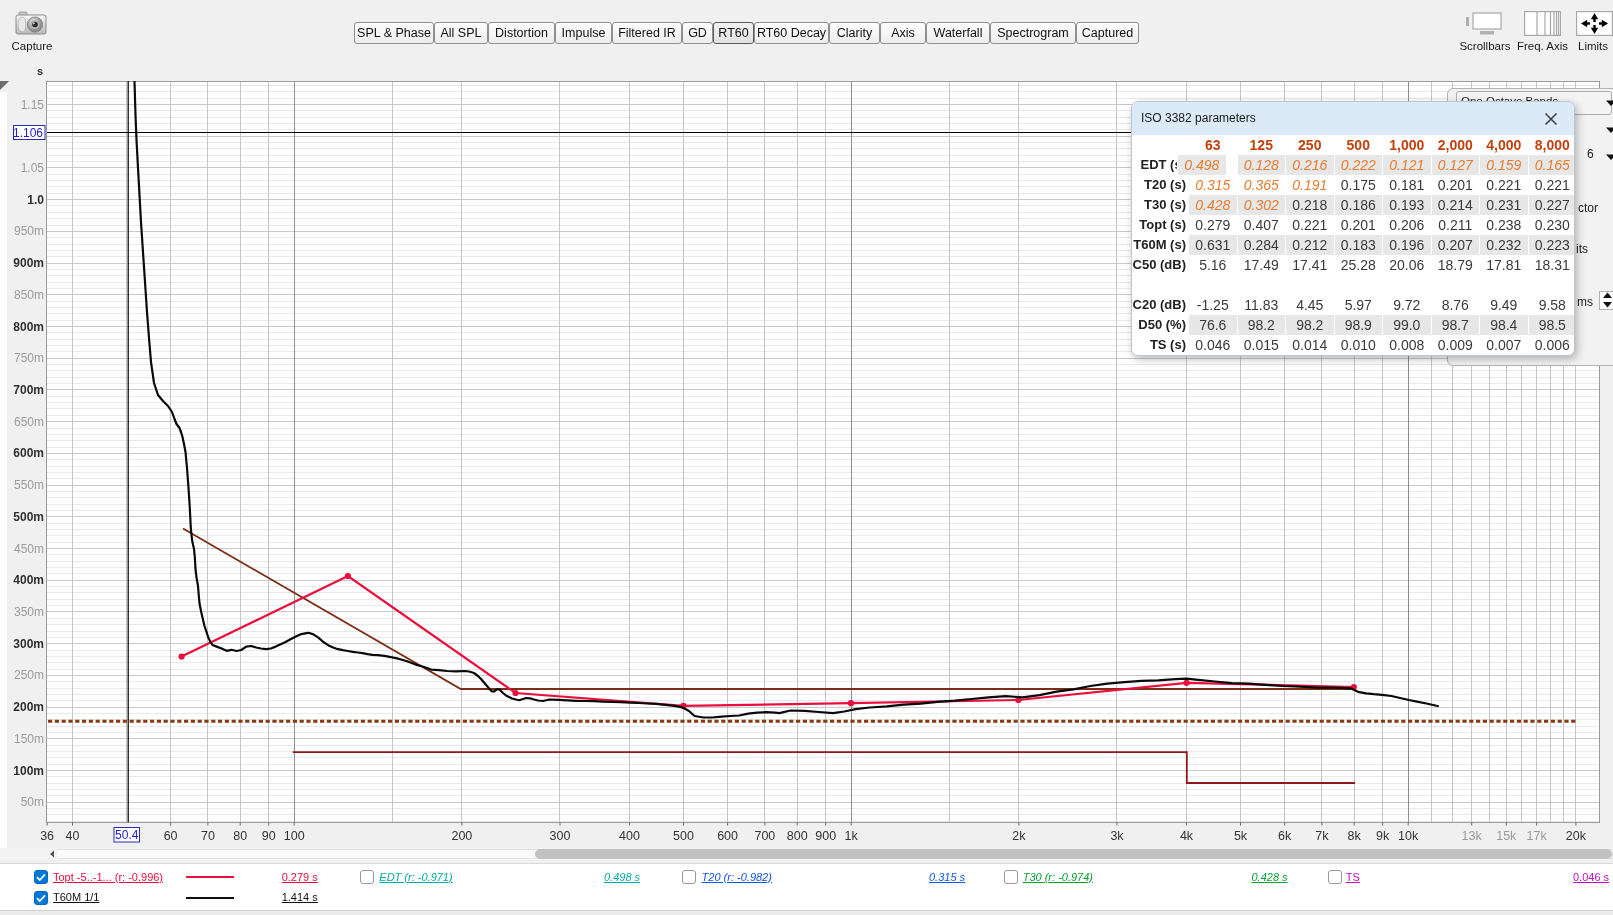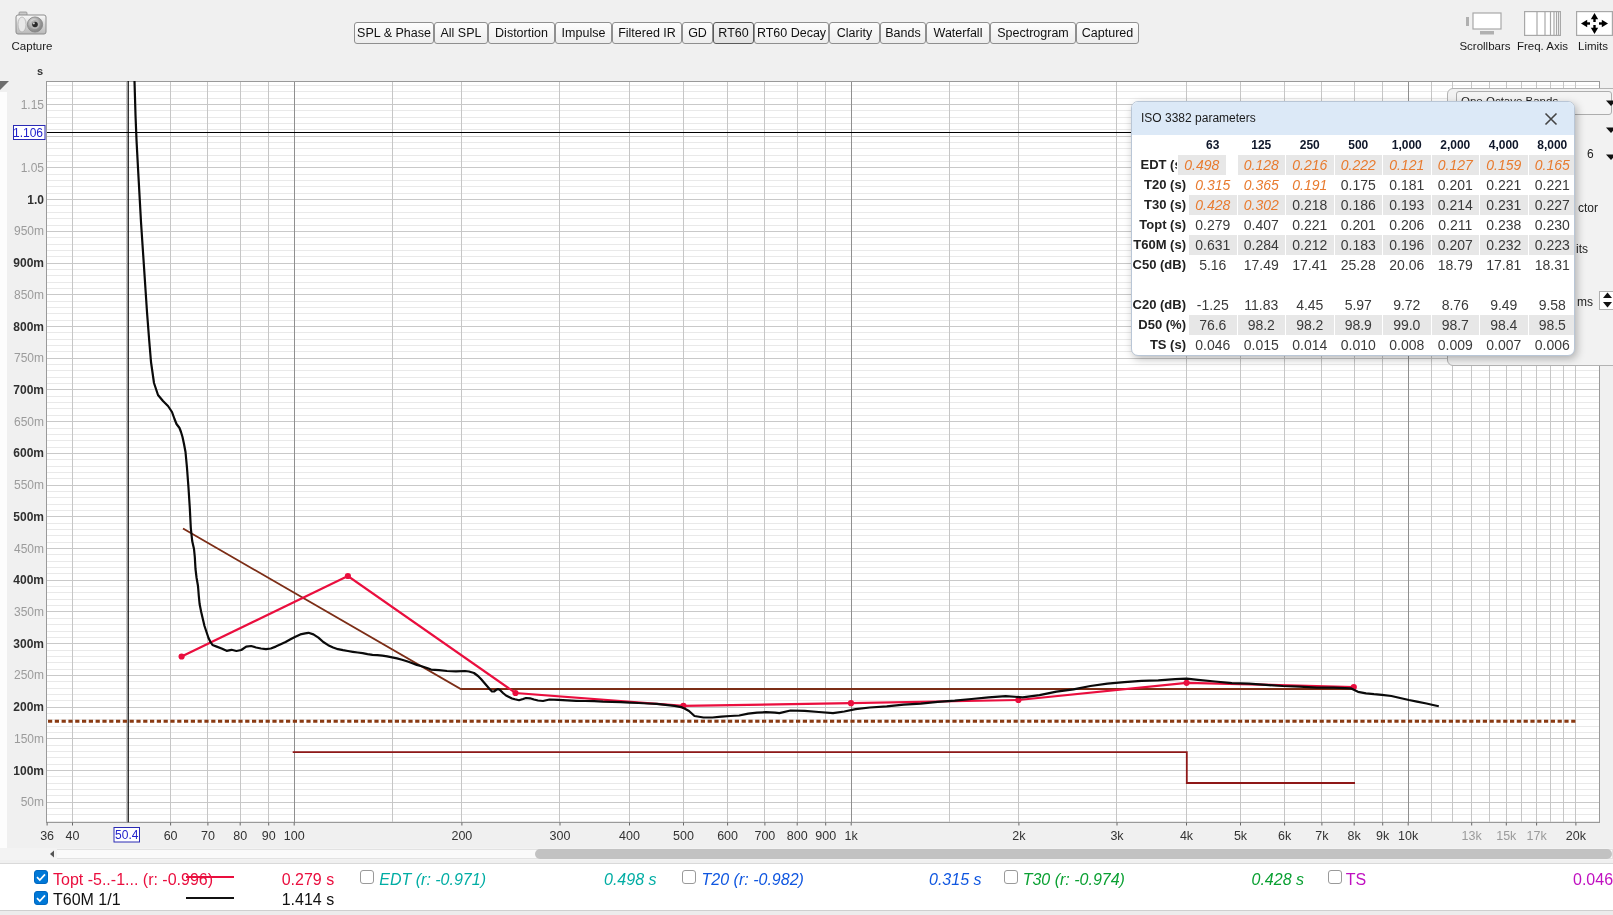--- a/index.html
+++ b/index.html
@@ -15,23 +15,23 @@
 #dlg { position:absolute; left:1131px; top:101px; width:444px; height:255px; background:#fff;
   border:1px solid #b9c6d6; border-radius:7px; overflow:hidden; box-shadow:2px 3px 8px rgba(0,0,0,0.28); }
 #dlghdr { position:absolute; left:0; top:0; width:100%; height:33px; background:#dce9f7;
   font-size:12px; color:#1a1a1a; line-height:33px; padding-left:9px; }
 .drow { position:absolute; left:0; width:100%; }
 .dlab { position:absolute; left:0; top:0; width:56.0px; height:20px; line-height:20px;
   text-align:right; padding-right:2px; font-weight:bold; font-size:13px; color:#222; white-space:nowrap; }
 .dcell { position:absolute; top:0; height:20px; line-height:20px; text-align:center;
   font-size:14px; color:#3a3a3a; border-left:1px solid #fff; }
 .dcell.sh { background:#e7e7e7; }
-.dcell.hd { font-weight:bold; font-size:12px; color:#0f172a; background:none; }
+.dcell.hd { font-weight:bold; font-size:14px; color:#c2410c; background:none; }
 .dcell.oor { color:#e87b2f; font-style:italic; }
-.leg { position:absolute; font-size:16px; white-space:nowrap; }
+.leg { position:absolute; font-size:11px; white-space:nowrap;text-decoration:underline; }
 .leg.it { font-style:italic;text-align:right; }
 </style></head>
 <body>
 <svg id="plot" width="1613" height="915" viewBox="0 0 1613 915" font-family="Liberation Sans, sans-serif" font-size="12px">
 <defs>
       <clipPath id="plotclip">
         <rect x="46.8" y="81" width="1552.7" height="741.5"></rect>
       </clipPath>
     </defs>
 <rect x="46.8" y="81" width="1552.7" height="741.5" fill="#ffffff"></rect>
@@ -327,21 +327,21 @@
 <div class="lbl" style="left:7px;top:40px;width:50px;text-align:center">Capture</div>
 <div class="tab" style="left:355px;width:80px">SPL &amp; Phase</div>
 <div class="tab" style="left:435px;width:54px">All SPL</div>
 <div class="tab" style="left:489px;width:67px">Distortion</div>
 <div class="tab" style="left:556px;width:57px">Impulse</div>
 <div class="tab" style="left:613px;width:70px">Filtered IR</div>
 <div class="tab" style="left:683px;width:31px">GD</div>
 <div class="tab sel" style="left:714px;width:41px">RT60</div>
 <div class="tab" style="left:755px;width:75px">RT60 Decay</div>
 <div class="tab" style="left:830px;width:51px">Clarity</div>
-<div class="tab" style="left:881px;width:46px">Bands</div>
+<div class="tab" style="left:881px;width:46px">Axis</div>
 <div class="tab" style="left:927px;width:64px">Waterfall</div>
 <div class="tab" style="left:991px;width:86px">Spectrogram</div>
 <div class="tab" style="left:1077px;width:63px">Captured</div>
 <svg width="46" height="28" viewBox="0 0 46 28" style="position:absolute;left:1462px;top:10px">
 <rect x="4" y="7" width="3" height="9" fill="#b0b0b0"></rect>
 <rect x="11" y="3" width="28" height="16" fill="#fff" stroke="#a8a8a8" stroke-width="1.2"></rect>
 <rect x="18" y="21" width="14" height="3.5" fill="#b0b0b0"></rect>
 </svg>
 <div class="lbl" style="left:1458px;top:40px;width:54px;text-align:center">Scrollbars</div>
 <svg width="37" height="25" viewBox="0 0 37 25" style="position:absolute;left:1524px;top:11px">

